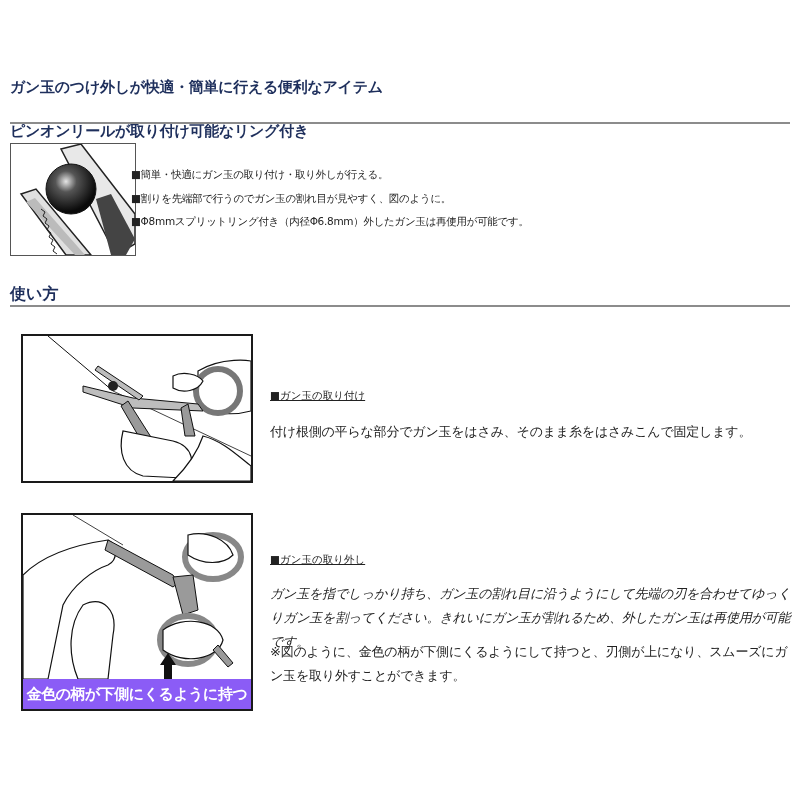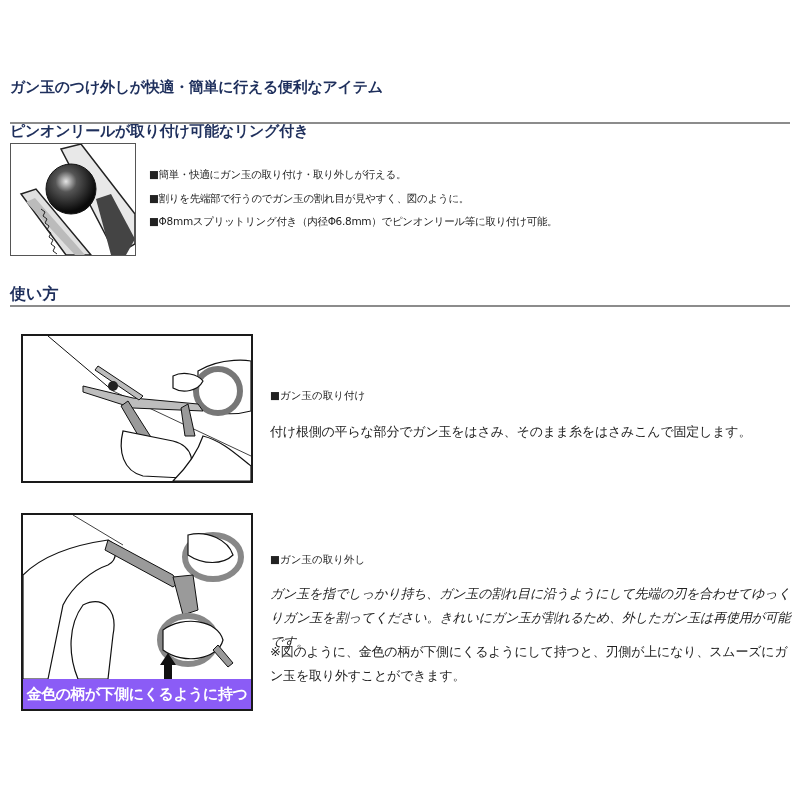--- a/index.html
+++ b/index.html
@@ -1,23 +1,23 @@
 <!DOCTYPE html>
 <html><head>
 <meta charset="utf-8">
 <style>
   html, body { margin:0; padding:0; background:#ffffff; }
   body { width:800px; height:800px; position:relative; overflow:hidden;
          font-family:"DejaVu Sans","Liberation Sans",sans-serif; color:#222; }
   .headline { position:absolute; left:10px; font-size:15px; font-weight:bold; color:#1e2f5c; white-space:nowrap; letter-spacing:-0.3px; }
   .rule { position:absolute; left:10px; width:780px; height:2px; background:#8c8c8c; }
-  .bullet { position:absolute; left:149px; font-size:10.5px; color:#222; white-space:nowrap; letter-spacing:-0.3px; }
+  .bullet { position:absolute; left:131px; font-size:10.5px; color:#222; white-space:nowrap; letter-spacing:-0.3px; }
   .section-title { position:absolute; left:10px; top:284px; font-size:16px; font-weight:bold; color:#1e2f5c; }
   .figure { position:absolute; border:2px solid #1a1a1a; background:#fff; overflow:hidden; box-sizing:border-box; }
-  .step-title { position:absolute; left:270px; font-size:10.5px; color:#222; white-space:nowrap; }
+  .step-title { position:absolute; left:270px; font-size:10.5px; color:#222; white-space:nowrap;text-decoration:underline; }
   .para { position:absolute; left:270px; font-size:13px; color:#222; line-height:24px; width:525px; letter-spacing:-0.2px; }
   .caption-bar { position:absolute; left:0; right:0; bottom:0; height:30px; background:#8b5cf6; color:#fff;
                  font-size:15px; font-weight:bold; text-align:center; line-height:30px; white-space:nowrap; letter-spacing:-0.5px; }
 </style>
 </head>
 <body>
 
 <div class="headline" style="top:78px;">ガン玉のつけ外しが快適・簡単に行える便利なアイテム</div>
 <div class="headline" style="top:100px;margin-top:22px;">ピンオンリールが取り付け可能なリング付き</div>
 <div class="rule" style="top:122px;"></div>
@@ -35,21 +35,21 @@
     <polygon points="85,55 100,50 124,95 115,111 100,111" fill="#444"></polygon>
     <polygon points="10,50 25,45 80,111 55,111" fill="#e0e0e0" stroke="#222" stroke-width="1.5"></polygon>
     <polygon points="15,58 24,54 74,111 64,111" fill="#bbb"></polygon>
     <path d="M30,65 l4,3 l-2,4 l4,3 l-2,4 l4,3 l-2,4 l4,3 l-2,4 l4,3 l-2,4 l4,3 l-2,4 l4,3" fill="none" stroke="#222" stroke-width="1"></path>
     <circle cx="60" cy="45" r="25" fill="url(#ball)" stroke="#111" stroke-width="1"></circle>
   </svg>
 </div>
 
 <div class="bullet" style="top:168px;">■簡単・快適にガン玉の取り付け・取り外しが行える。</div>
 <div class="bullet" style="top:192px;">■割りを先端部で行うのでガン玉の割れ目が見やすく、図のように。</div>
-<div class="bullet" style="top:215px;">■Φ8mmスプリットリング付き（内径Φ6.8mm）でピンオンリール等に取り付け可能。</div>
+<div class="bullet" style="top:215px;">■Φ8mmスプリットリング付き（内径Φ6.8mm）外したガン玉は再使用が可能です。</div>
 
 <div class="section-title">使い方</div>
 <div class="rule" style="top:305px;"></div>
 
 <div class="figure" style="left:21px; top:334px; width:232px; height:149px;">
   <svg width="228" height="145" viewBox="0 0 228 145">
     <line x1="25" y1="0" x2="90" y2="55" stroke="#111" stroke-width="1"></line>
     <line x1="90" y1="55" x2="228" y2="120" stroke="#111" stroke-width="0.8"></line>
     <path d="M175,35 C200,20 228,25 228,25 L228,75 C210,80 190,78 175,70 Z" fill="#fff" stroke="#111" stroke-width="1.2"></path>
     <ellipse cx="195" cy="55" rx="22" ry="22" fill="none" stroke="#777" stroke-width="6"></ellipse>

